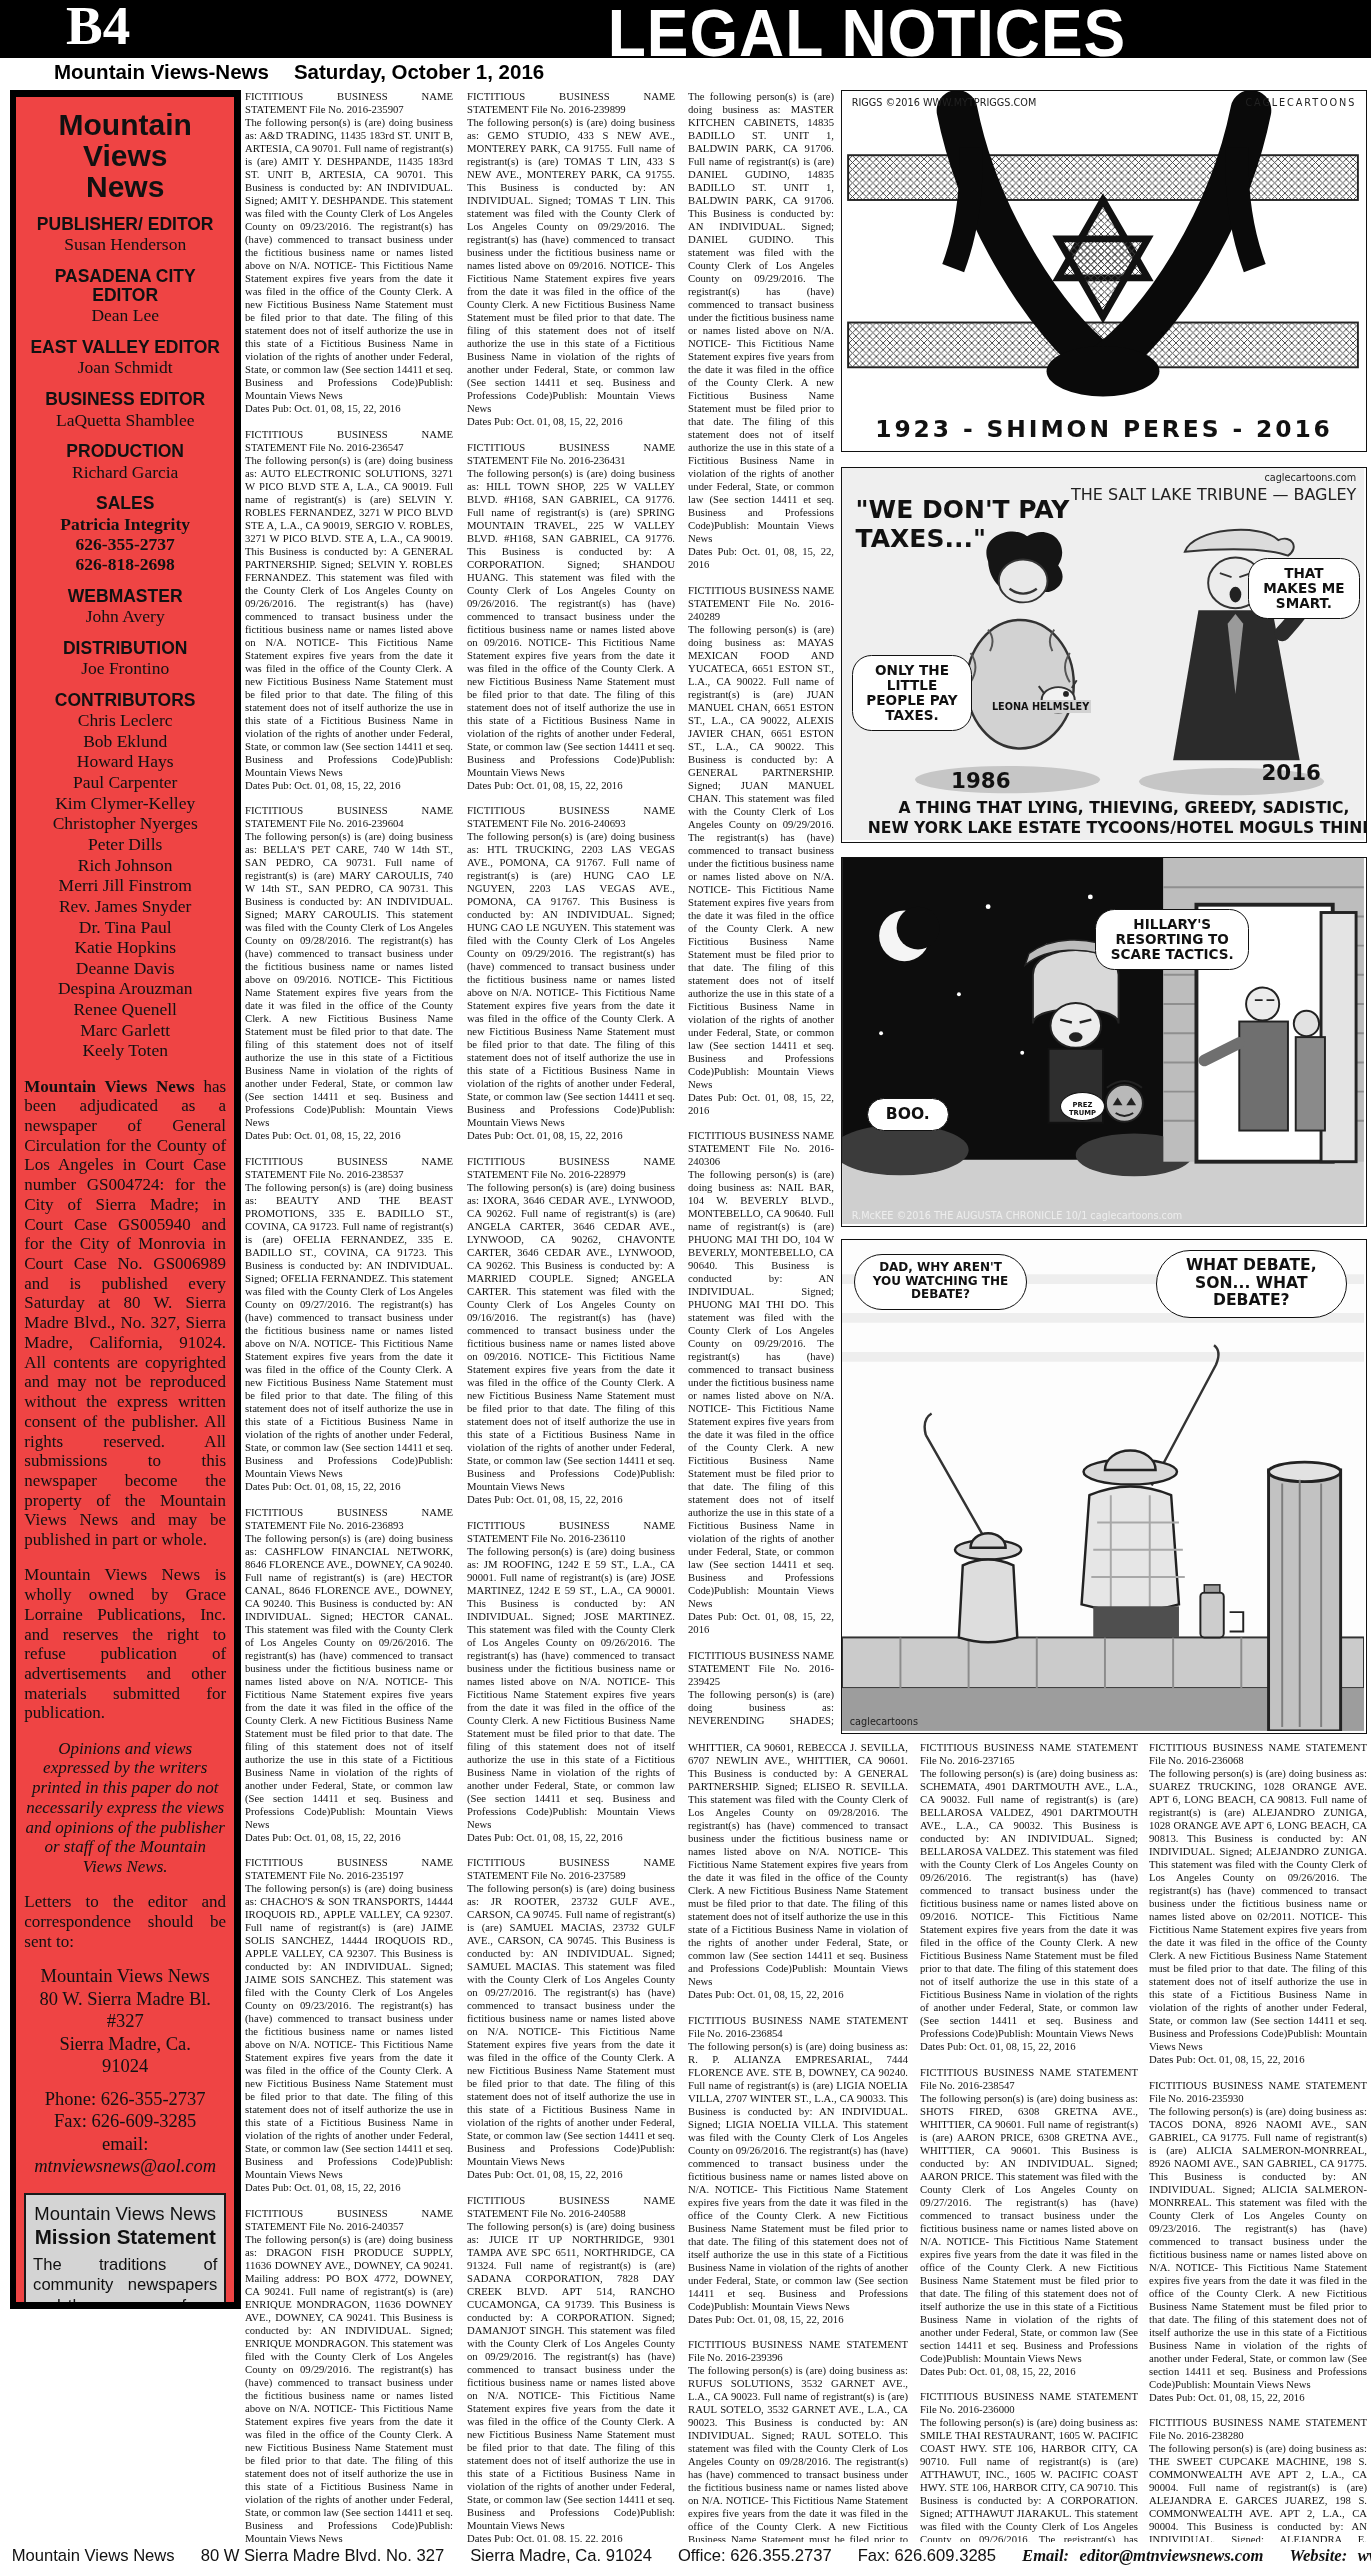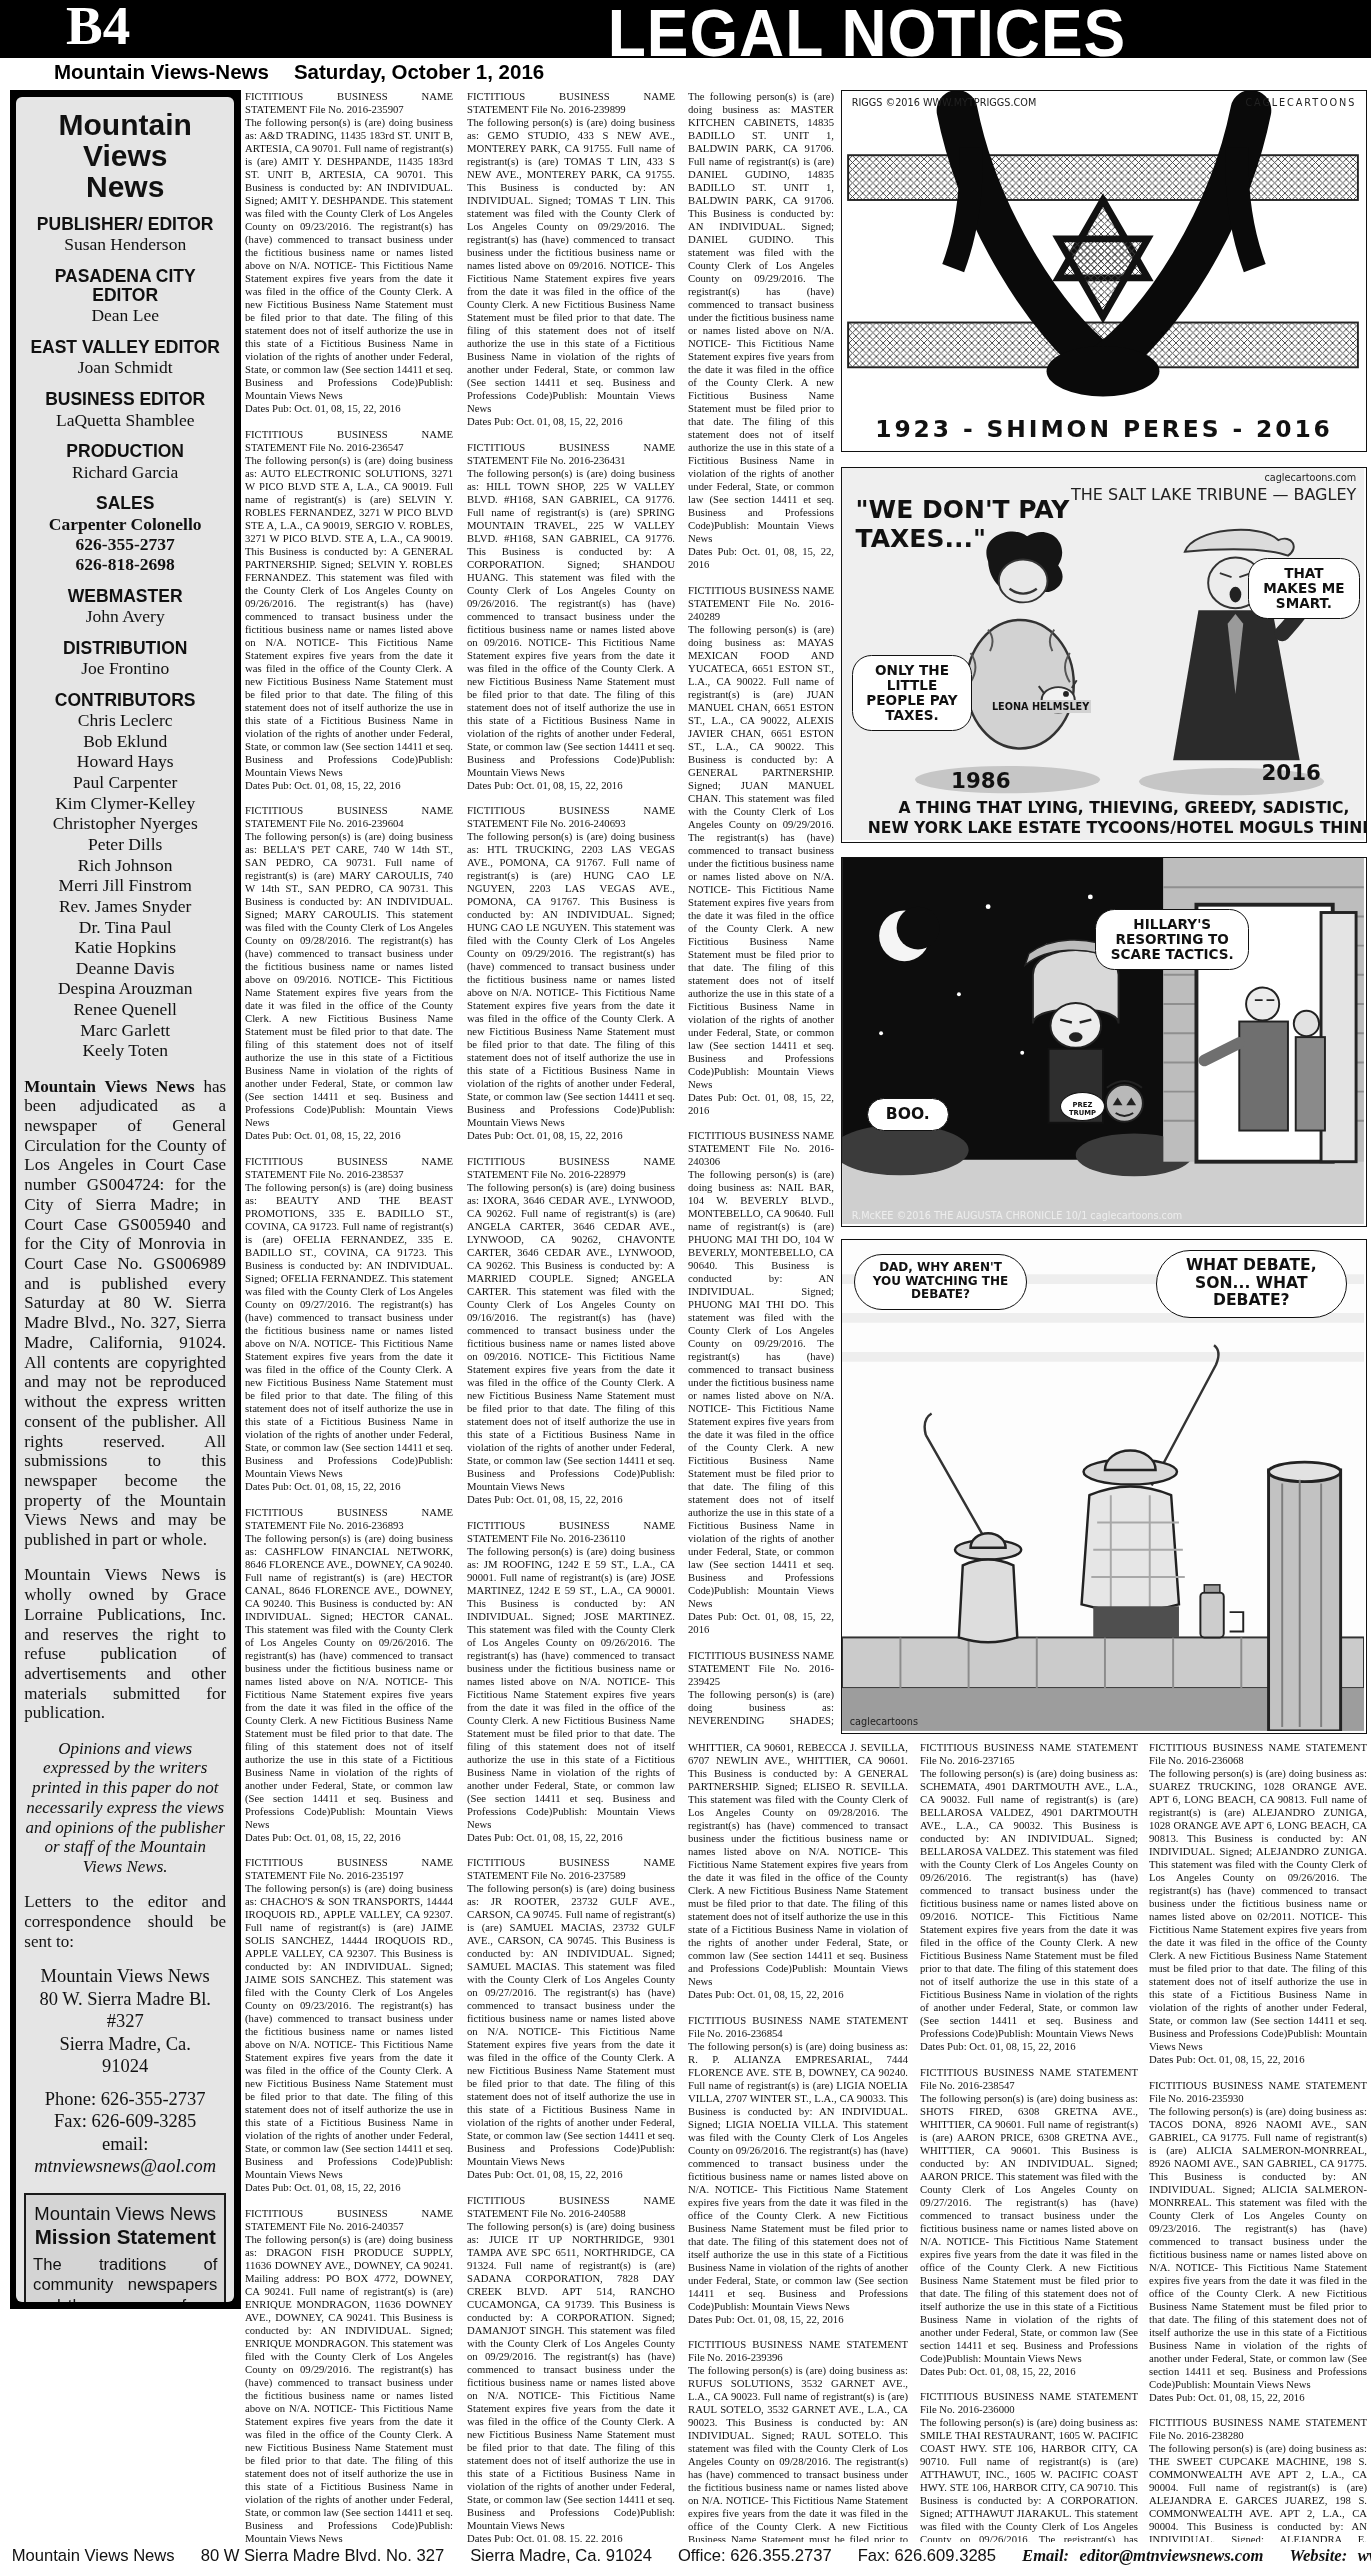--- a/index.html
+++ b/index.html
@@ -7,21 +7,21 @@
         font-family:"Liberation Serif",serif;color:#111;}
   
   .topbar{position:absolute;left:0;top:0;width:1371px;height:58px;background:#000;}
   .b4{position:absolute;left:66px;top:-5.8px;color:#fff;font:bold 55px "Liberation Serif",serif;}
   .legal-title{position:absolute;left:526px;top:-5.8px;width:682px;text-align:center;color:#fff;
         font:bold 60px "Liberation Sans",sans-serif;letter-spacing:1px;transform:scale(1.04,1.12);transform-origin:center top;}
   .dateline{position:absolute;left:54px;top:60px;font:bold 20.5px "Liberation Sans",sans-serif;color:#000;}
   .dateline span{margin-right:25px;}
   
   .sidebar{position:absolute;left:9.7px;top:90px;width:231px;height:2219px;background:#000;padding:6.8px;box-sizing:border-box;}
-  .sidebar-inner{background:#e5e5e5;height:100%;box-sizing:border-box;padding:9.7px 7.8px;overflow:hidden;text-align:center;border-radius:6px;}
+  .sidebar-inner{background:#ef4444;height:100%;box-sizing:border-box;padding:9.7px 7.8px;overflow:hidden;text-align:center;}
   .mast-title{font:bold 30px/1.02 "Liberation Sans",sans-serif;letter-spacing:0;margin:3.9px 0 9.7px 0;}
   .role{font:bold 17.5px/1.1 "Liberation Sans",sans-serif;margin-top:12.7px;}
   .person{font:17.5px/1.15 "Liberation Serif",serif;}
   .person.bold{font-weight:bold;}
   .contrib div{font:17.5px/1.18 "Liberation Serif",serif;}
   .sidepara{font:17px/1.16 "Liberation Serif",serif;text-align:justify;margin-top:15.6px;}
   .sidepara b{font-weight:bold;}
   .sidepara.italic{font-style:italic;text-align:center;}
   .addr{font:18.5px/1.22 "Liberation Serif",serif;margin-top:13.6px;}
   .addr .em{font-style:italic;}
@@ -65,21 +65,21 @@
           <div class="person">Susan Henderson</div>
           <div class="role">PASADENA CITY EDITOR</div>
           <div class="person">Dean Lee</div>
           <div class="role">EAST VALLEY EDITOR</div>
           <div class="person">Joan Schmidt</div>
           <div class="role">BUSINESS EDITOR</div>
           <div class="person">LaQuetta Shamblee</div>
           <div class="role">PRODUCTION</div>
           <div class="person">Richard Garcia</div>
           <div class="role">SALES</div>
-          <div class="person bold">Carpenter Colonello</div>
+          <div class="person bold">Patricia Integrity</div>
           <div class="person bold">626-355-2737</div>
           <div class="person bold">626-818-2698</div>
           <div class="role">WEBMASTER</div>
           <div class="person">John Avery</div>
           <div class="role">DISTRIBUTION</div>
           <div class="person">Joe Frontino</div>
         </div>
       <div class="role">CONTRIBUTORS</div>
       <div class="contrib" id="contrib-list">
           <div>Chris Leclerc</div>

